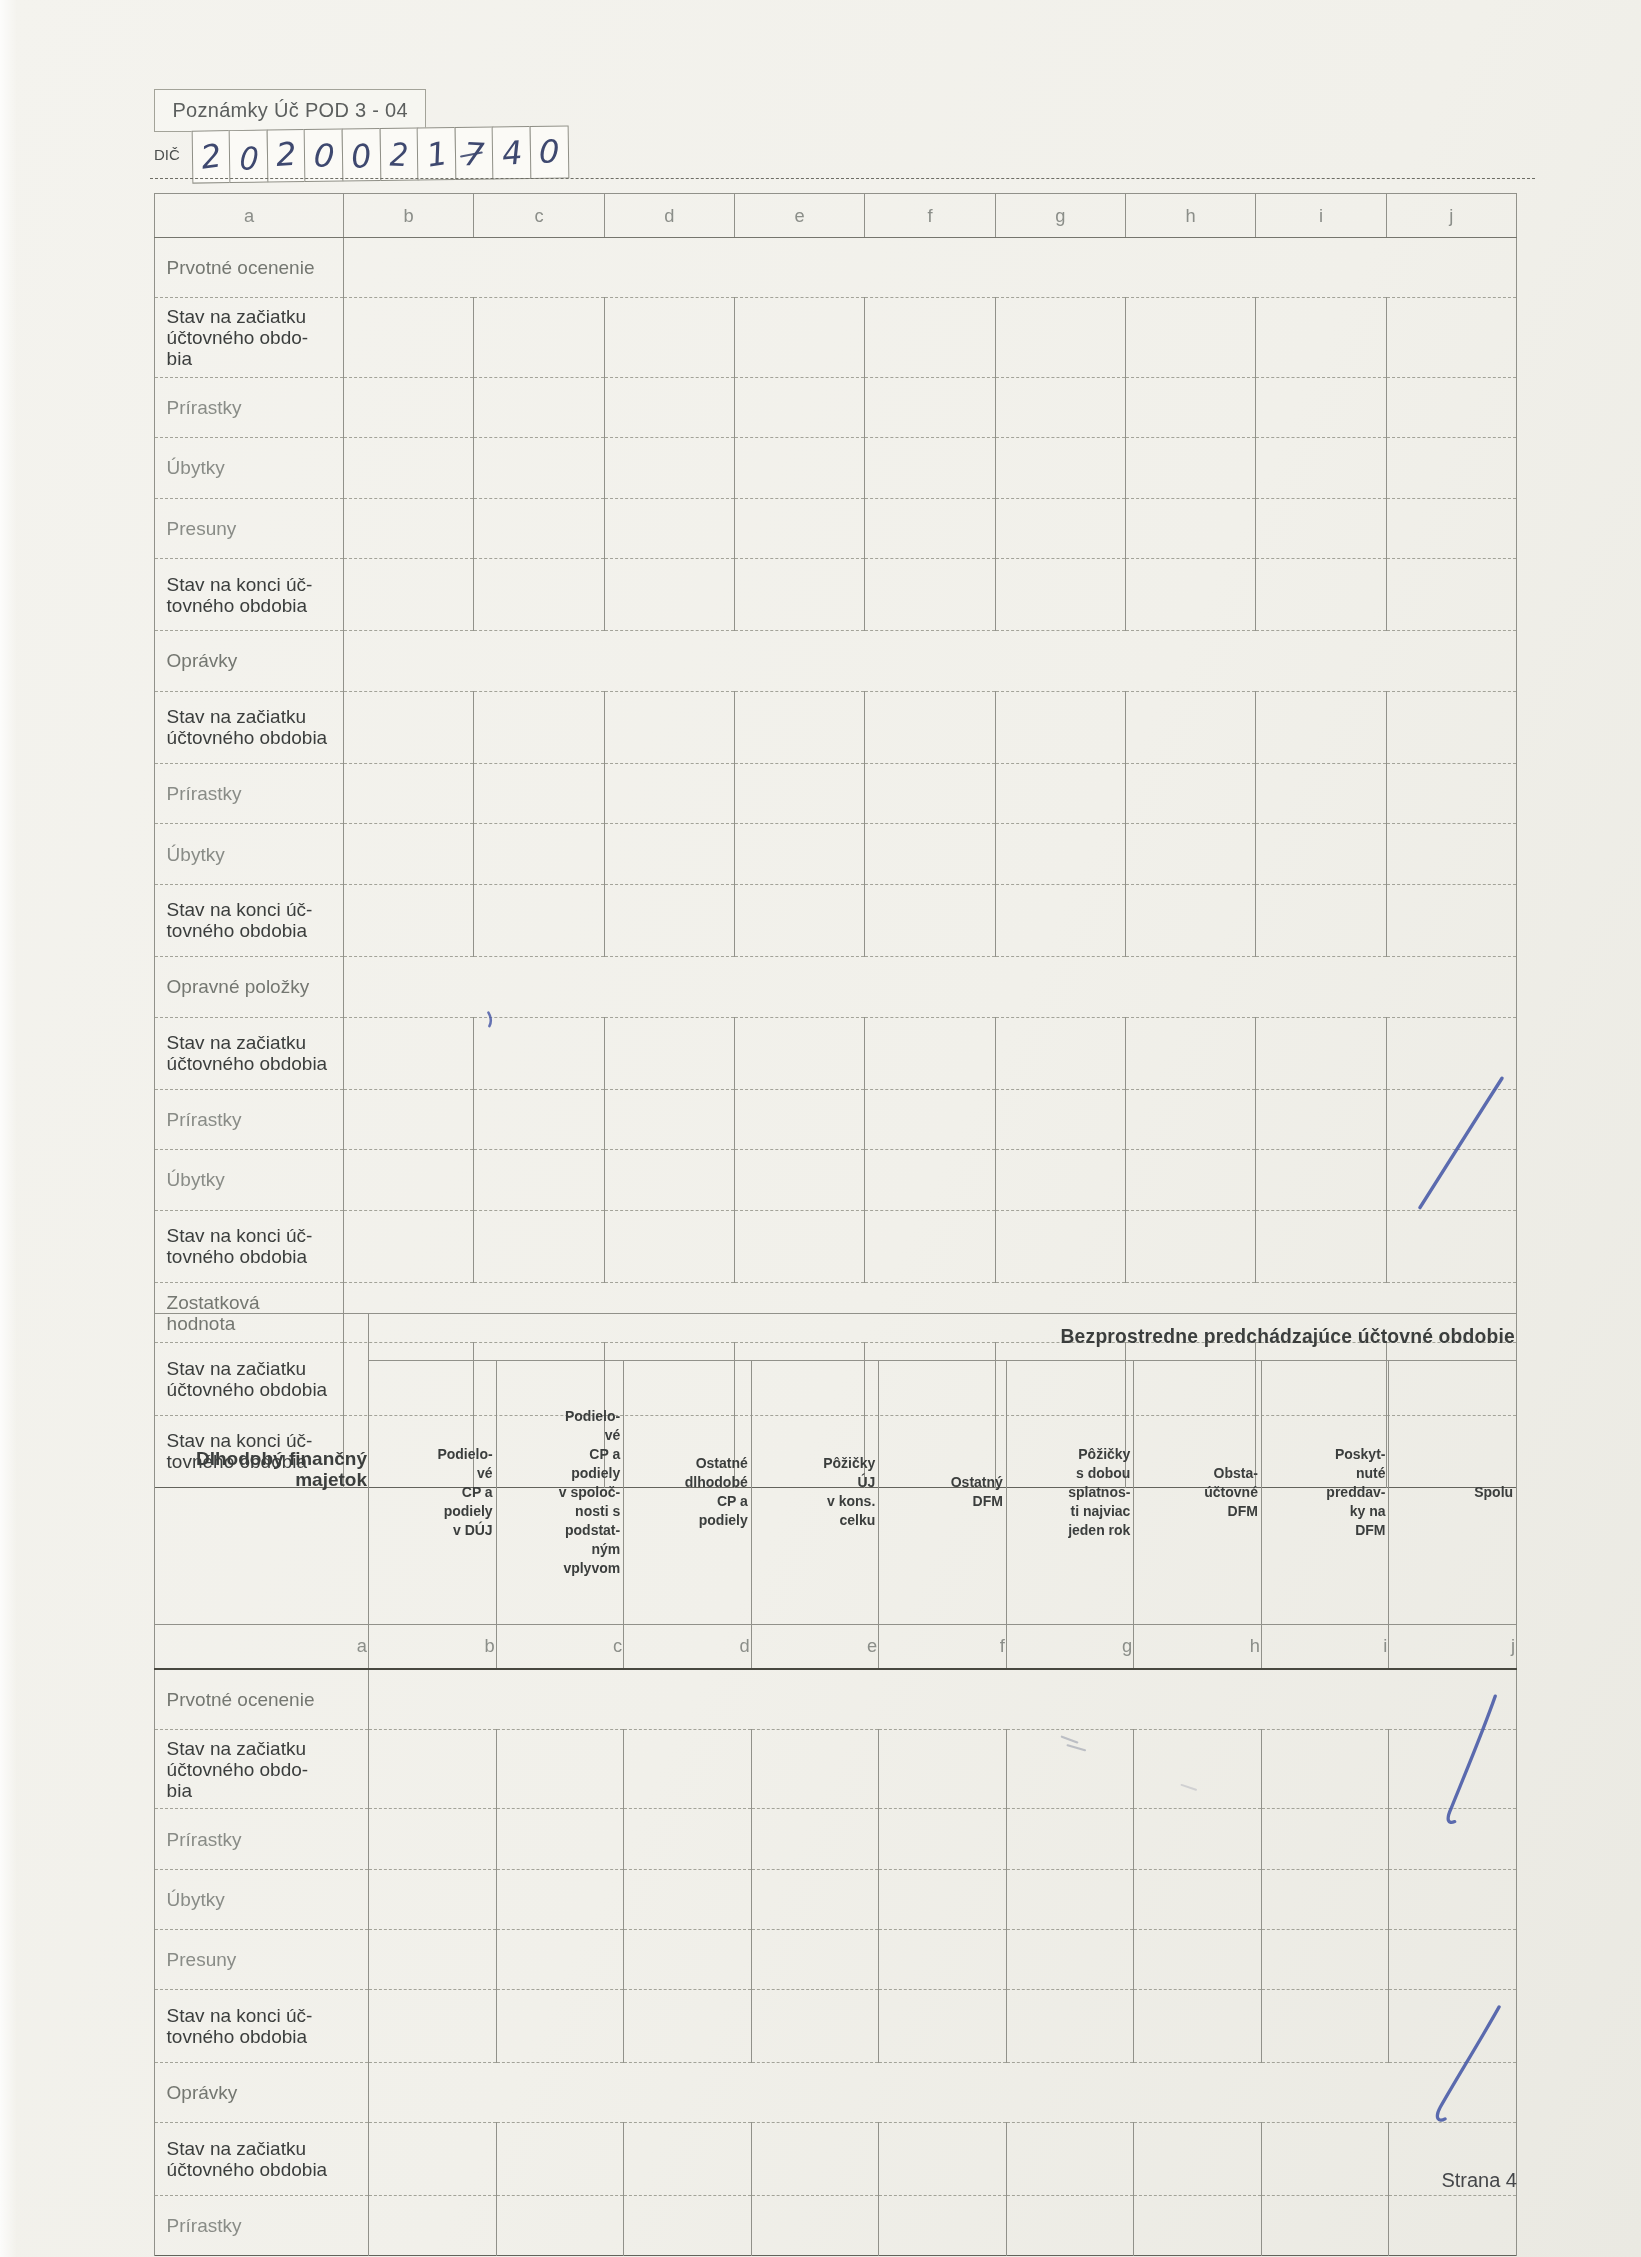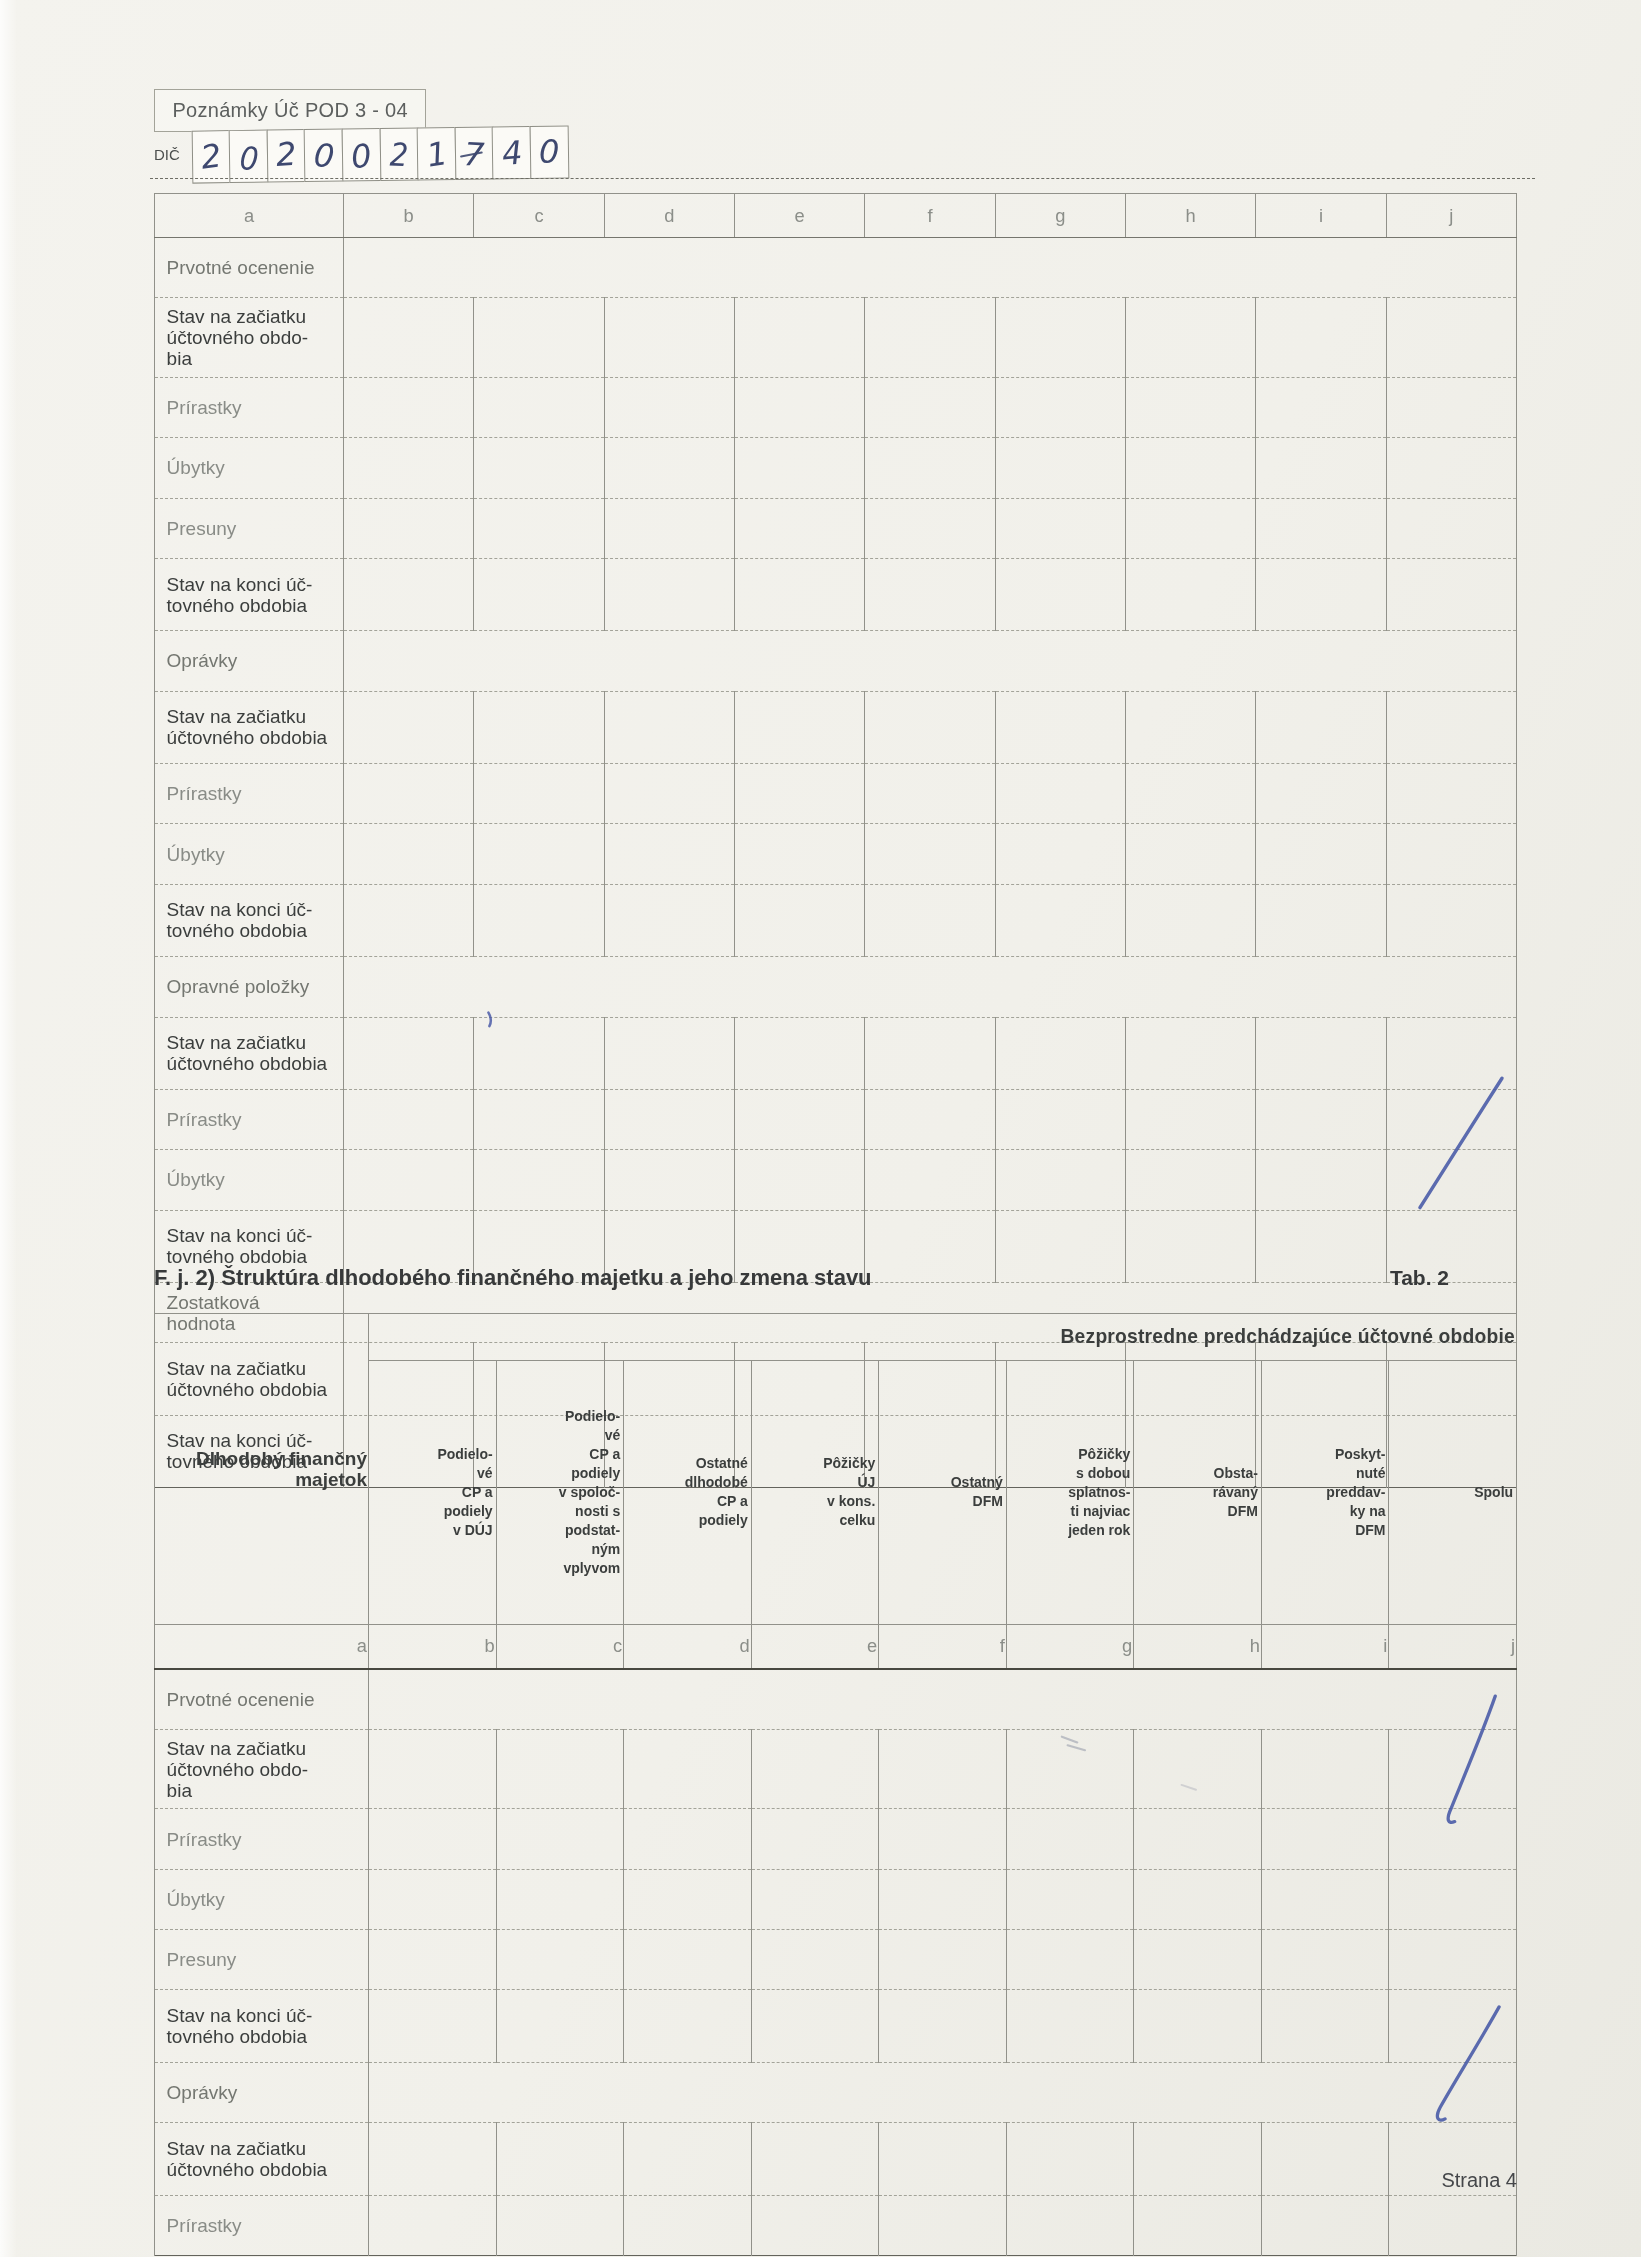--- a/index.html
+++ b/index.html
@@ -348,24 +348,20 @@
           <td class="cell"></td>
           <td class="cell"></td>
           <td class="cell"></td>
           <td class="cell"></td>
           <td class="cell"></td>
           <td class="cell"></td>
         </tr>
       </tbody>
   </table>
 
-  <div class="sec-row">
-    <div class="sec-title">F. j. 2)  Štruktúra dlhodobého finančného majetku a jeho zmena stavu</div>
-    <div class="tab-label">Tab. 2</div>
-  </div>
 
   <table class="sheet t2">
     <colgroup>
         <col class="c-label">
         <col span="9">
       </colgroup>
     <thead>
       <tr>
         <th class="corner" rowspan="2">Dlhodobý finančný
 majetok</th>
@@ -395,21 +391,21 @@
 v kons.
 celku</th>
         <th>Ostatný
 DFM</th>
         <th>Pôžičky
 s dobou
 splatnos-
 ti najviac
 jeden rok</th>
         <th>Obsta-
-rávaný
+účtovné
 DFM</th>
         <th>Poskyt-
 nuté
 preddav-
 ky na
 DFM</th>
         <th>Spolu</th>
       </tr>
       <tr class="letters-row">
         <th>a</th>

